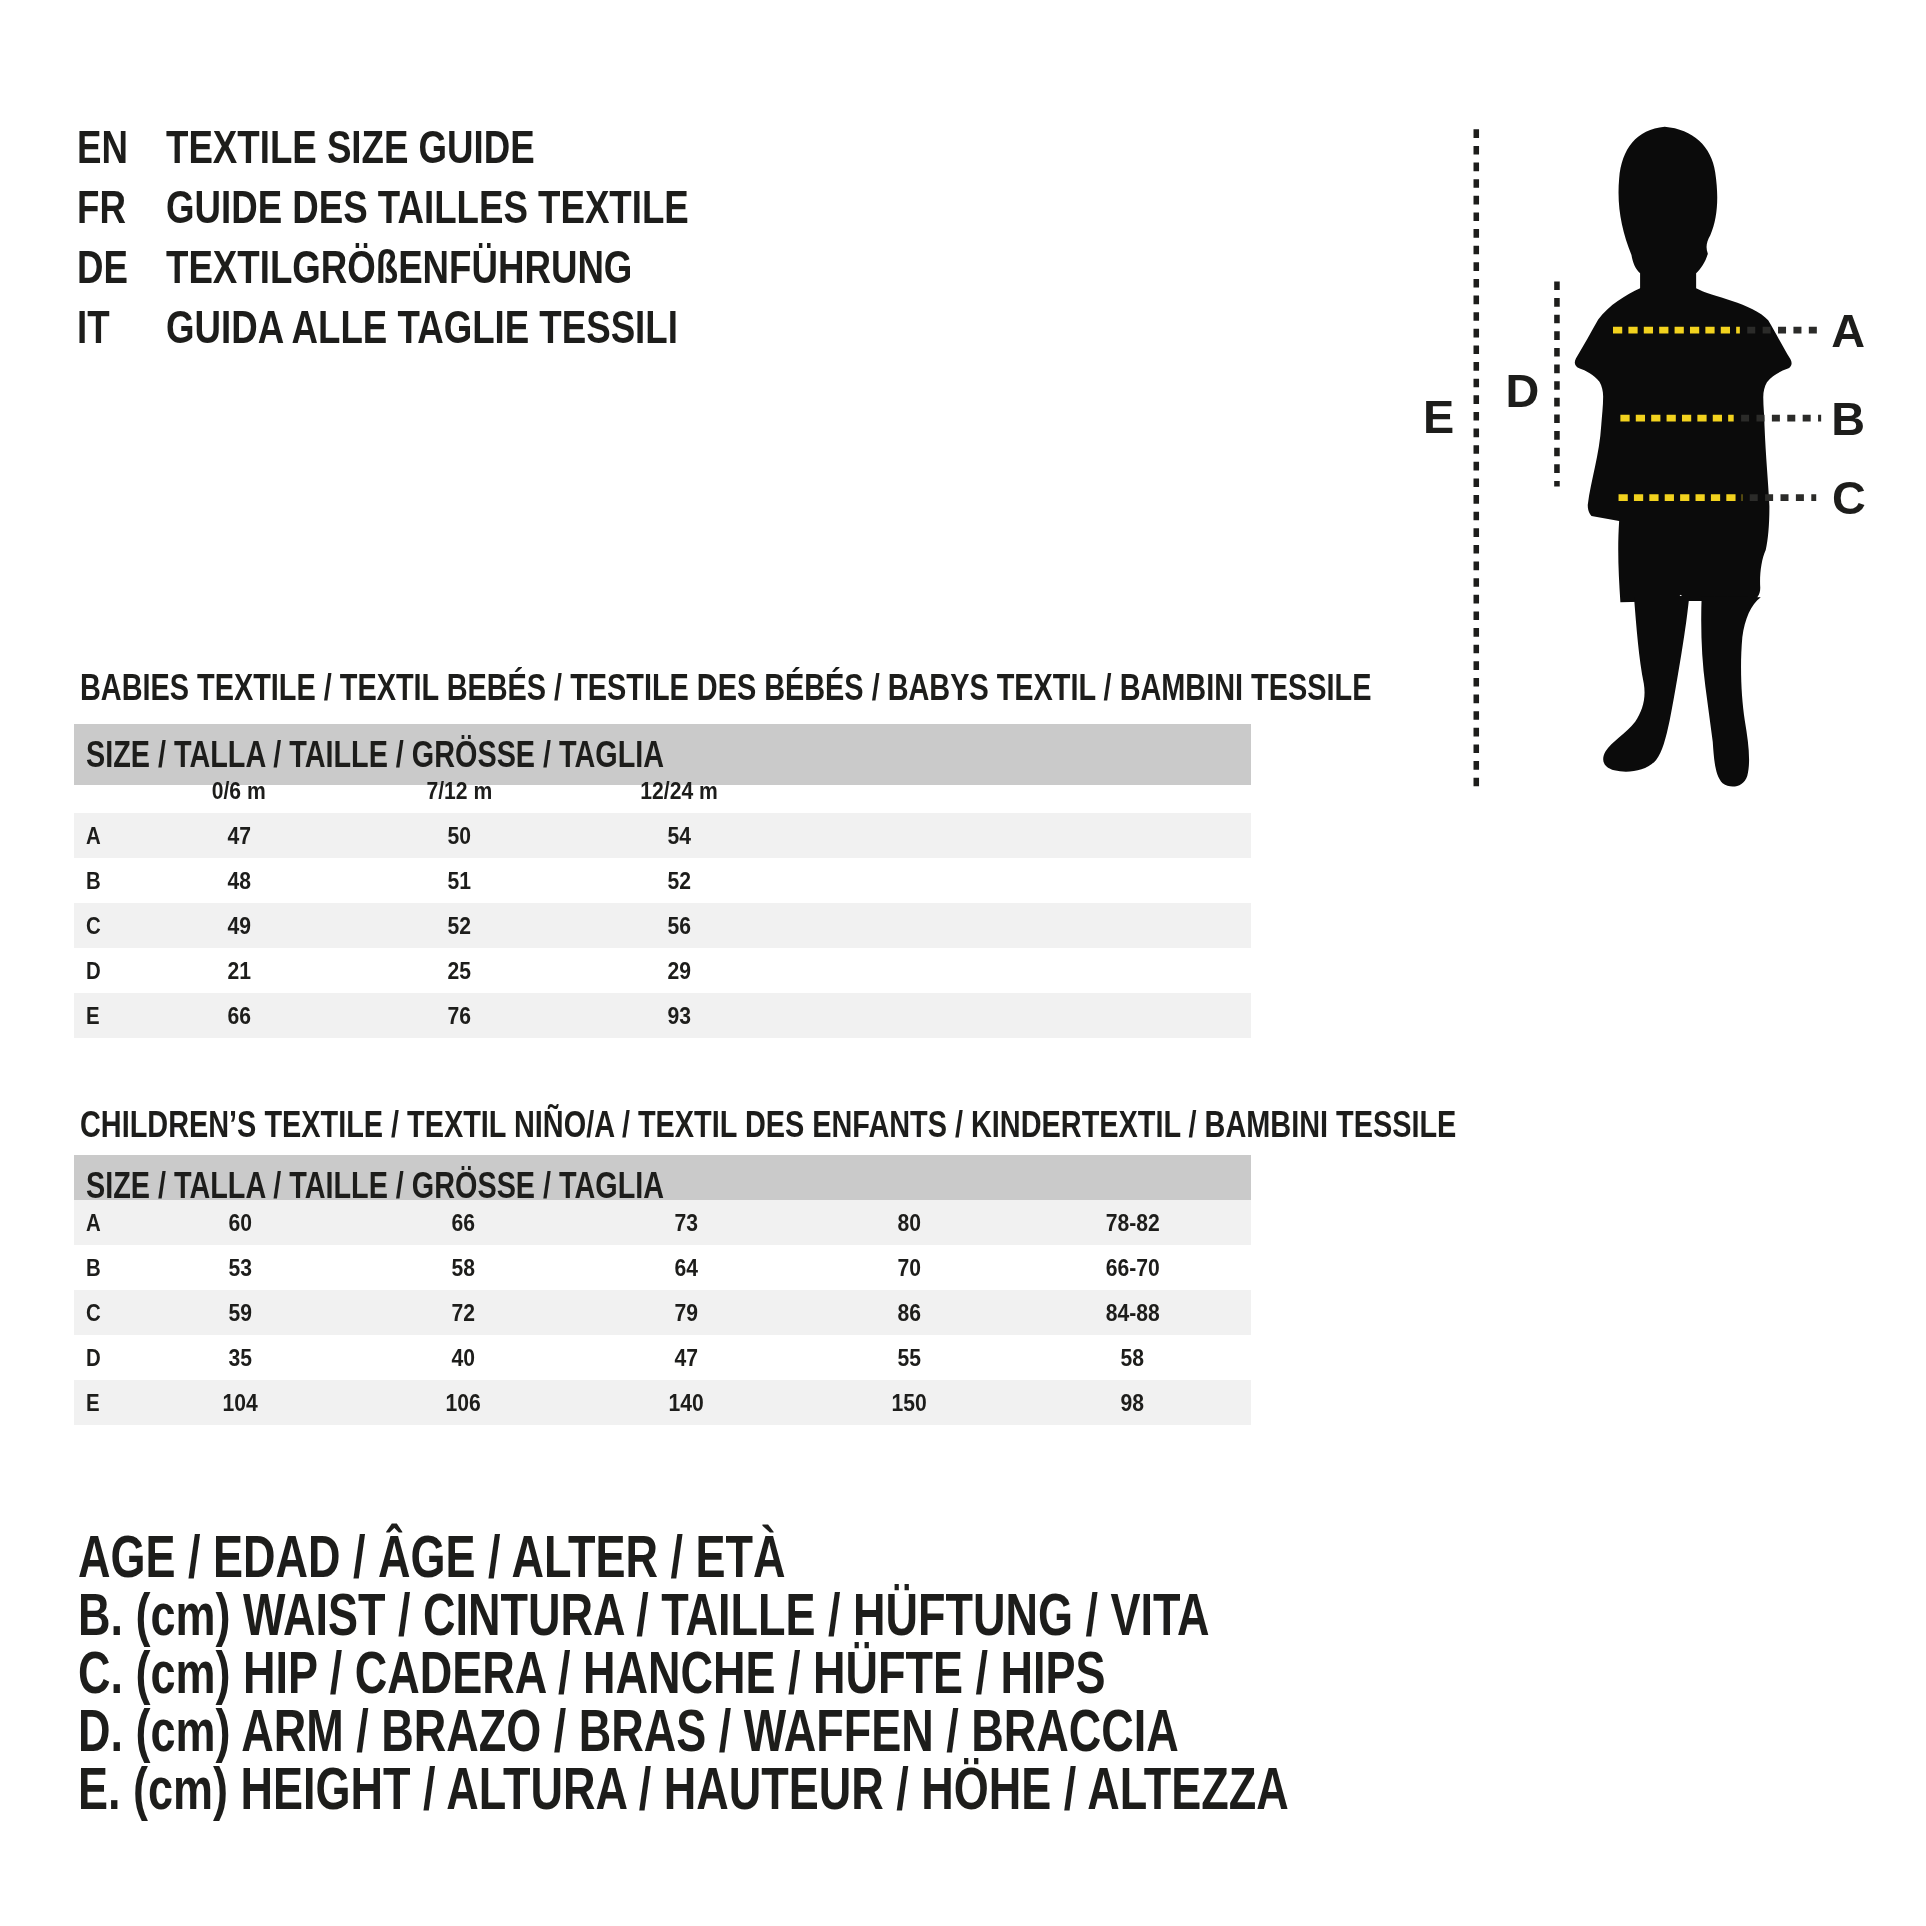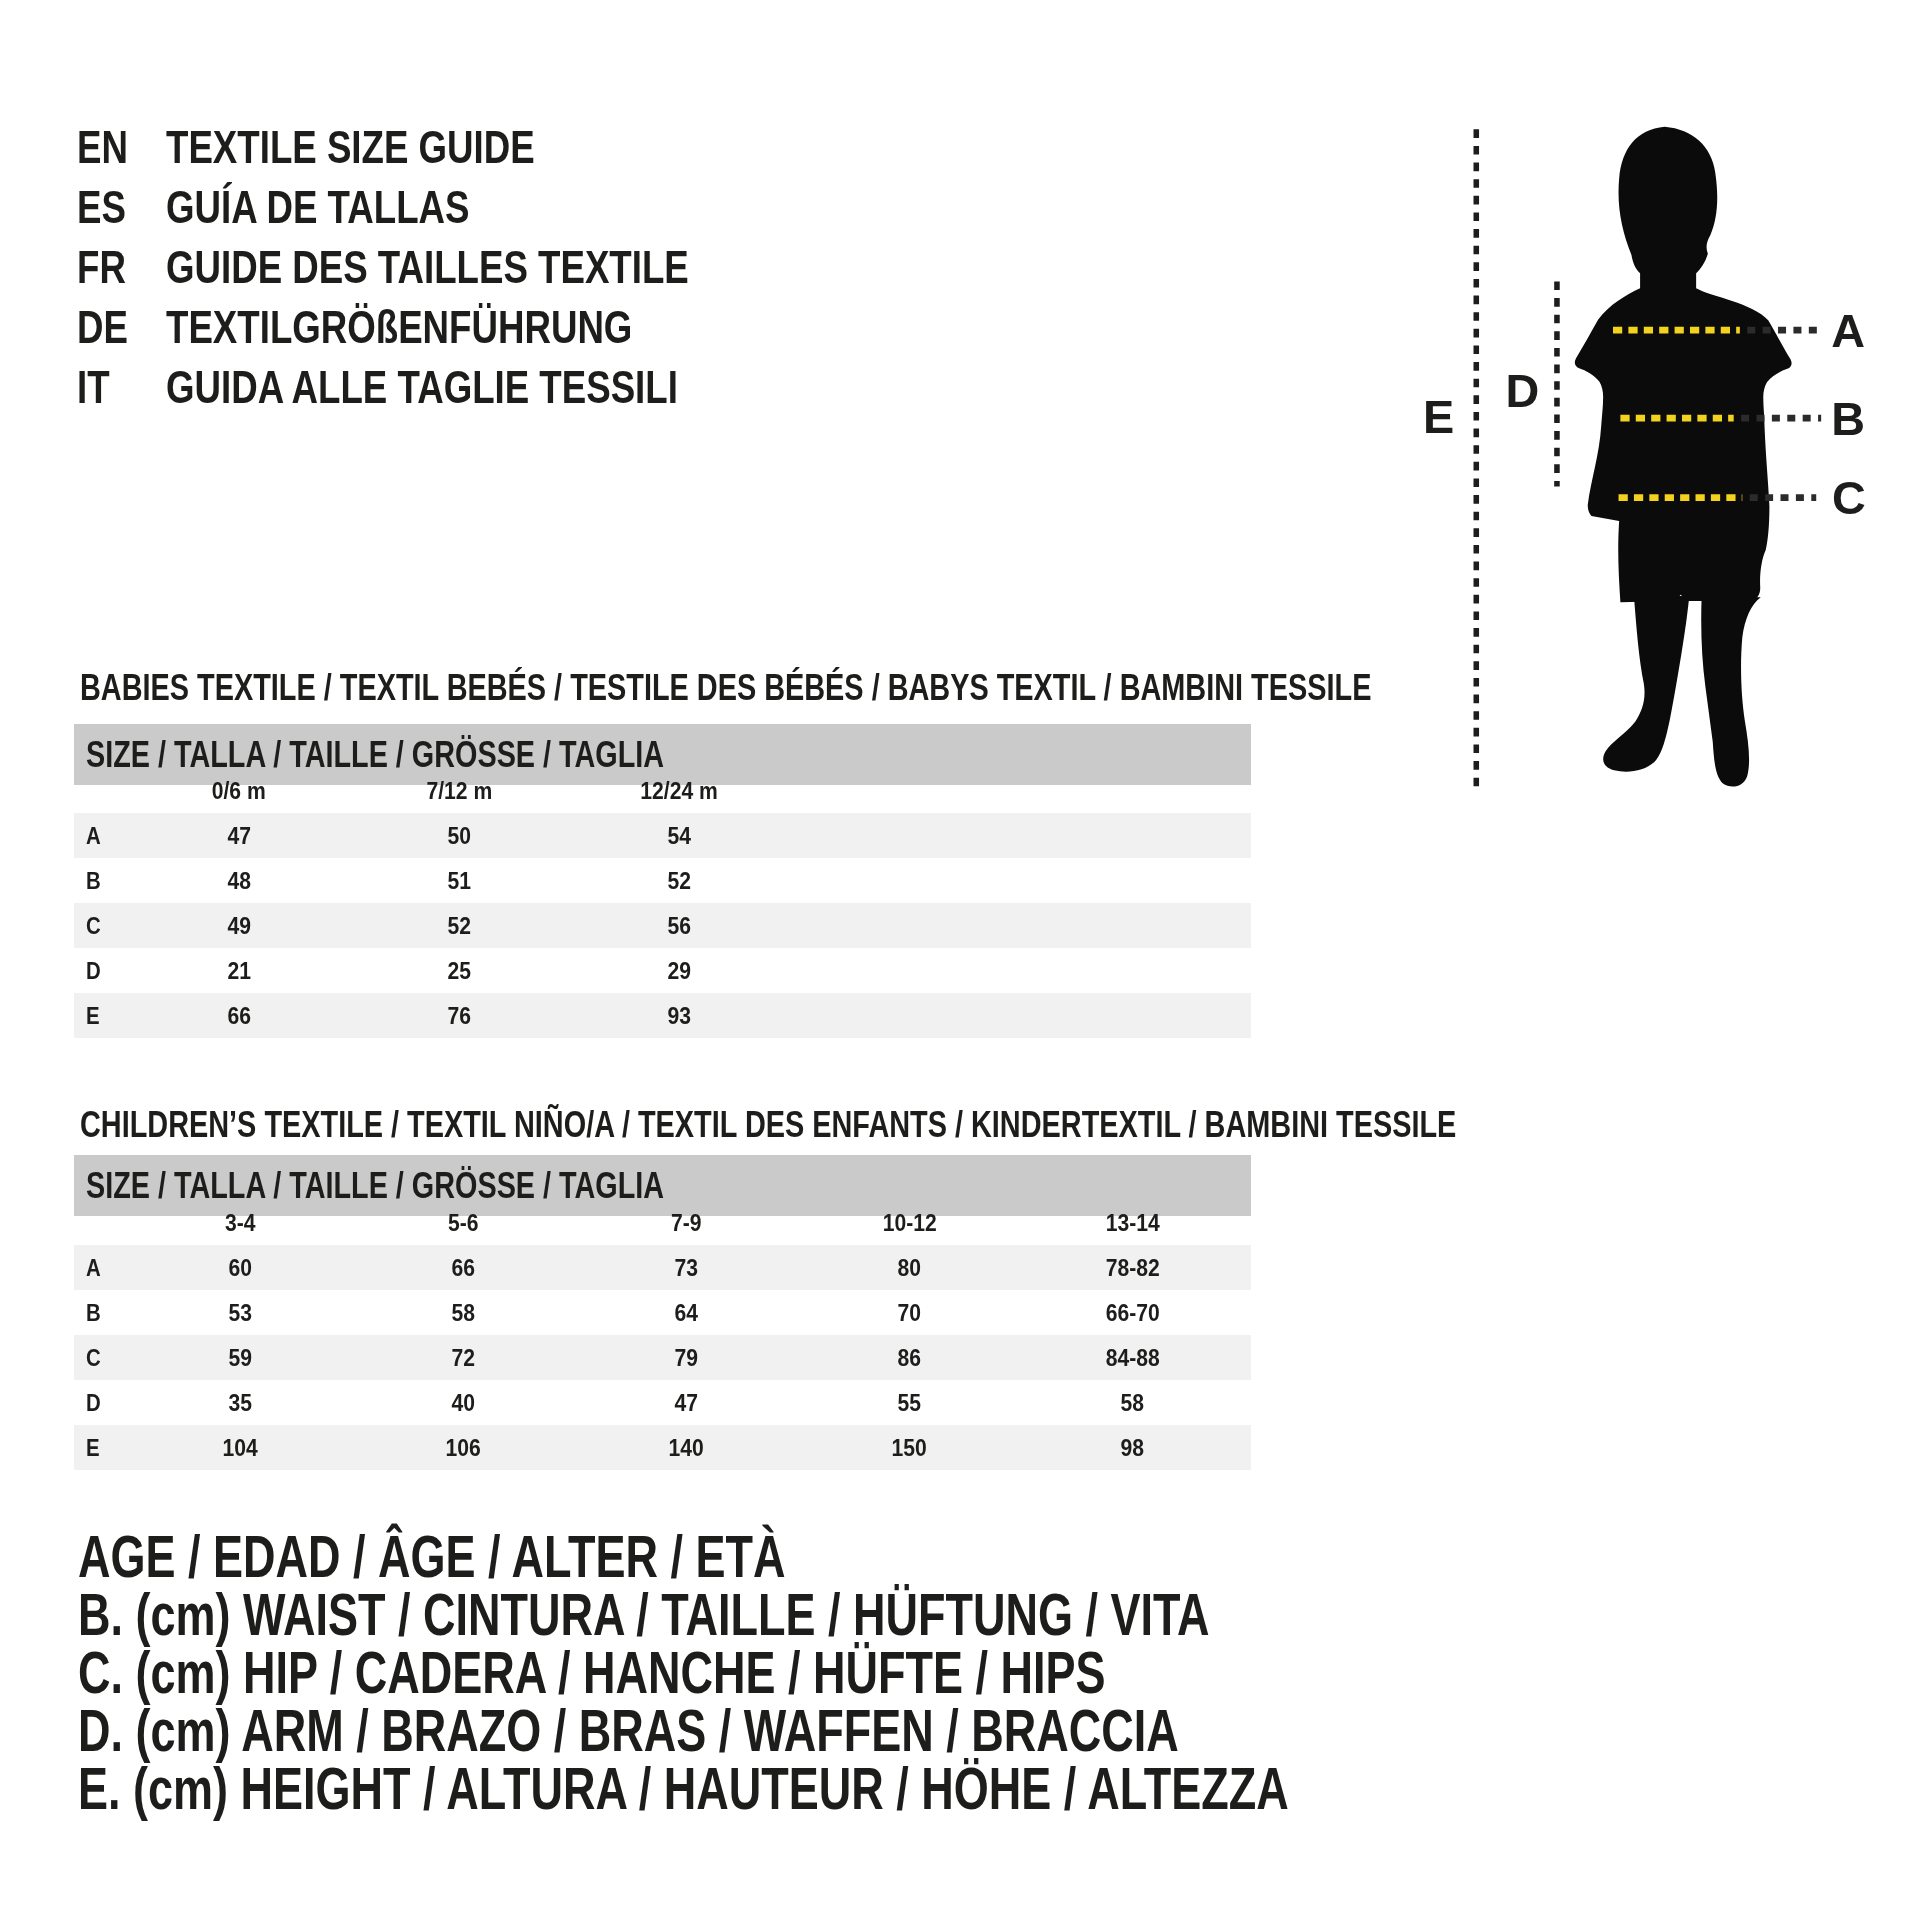--- a/index.html
+++ b/index.html
@@ -49,24 +49,20 @@
 </style>
 </head>
 <body>
 
 <div id="canvas">
 
   <div class="lang-block">
     <div class="lang-row">
       <span class="lang-code"><span class="cx">EN</span></span>
       <span><span class="cx">TEXTILE SIZE GUIDE</span></span>
-    </div>
-    <div class="lang-row">
-      <span class="lang-code"><span class="cx">ES</span></span>
-      <span><span class="cx">GUÍA DE TALLAS</span></span>
     </div>
     <div class="lang-row">
       <span class="lang-code"><span class="cx">FR</span></span>
       <span><span class="cx">GUIDE DES TAILLES TEXTILE</span></span>
     </div>
     <div class="lang-row">
       <span class="lang-code"><span class="cx">DE</span></span>
       <span><span class="cx">TEXTILGRÖßENFÜHRUNG</span></span>
     </div>
     <div class="lang-row">
@@ -199,28 +195,20 @@
 
   <div class="section-title" style="top:1086px;">
     <span class="cx">CHILDREN’S TEXTILE / TEXTIL NIÑO/A / TEXTIL DES ENFANTS / KINDERTEXTIL / BAMBINI TESSILE</span>
   </div>
 
   <div class="size-bar" style="top:1137px;">
     <span class="pad"><span class="cx80">SIZE / TALLA / TAILLE / GRÖSSE / TAGLIA</span></span>
   </div>
 
   <div class="tbl" style="top:1182px;">
-    <div class="trow">
-      <span class="rlabel"></span>
-      <span class="c5"><span class="cxc">3-4</span></span>
-      <span class="c5"><span class="cxc">5-6</span></span>
-      <span class="c5"><span class="cxc">7-9</span></span>
-      <span class="c5"><span class="cxc">10-12</span></span>
-      <span class="c5"><span class="cxc">13-14</span></span>
-    </div>
     <div class="trow stripe">
       <span class="rlabel"><span class="cx85">A</span></span>
       <span class="c5"><span class="cxc">60</span></span>
       <span class="c5"><span class="cxc">66</span></span>
       <span class="c5"><span class="cxc">73</span></span>
       <span class="c5"><span class="cxc">80</span></span>
       <span class="c5"><span class="cxc">78-82</span></span>
     </div>
     <div class="trow">
       <span class="rlabel"><span class="cx85">B</span></span>

